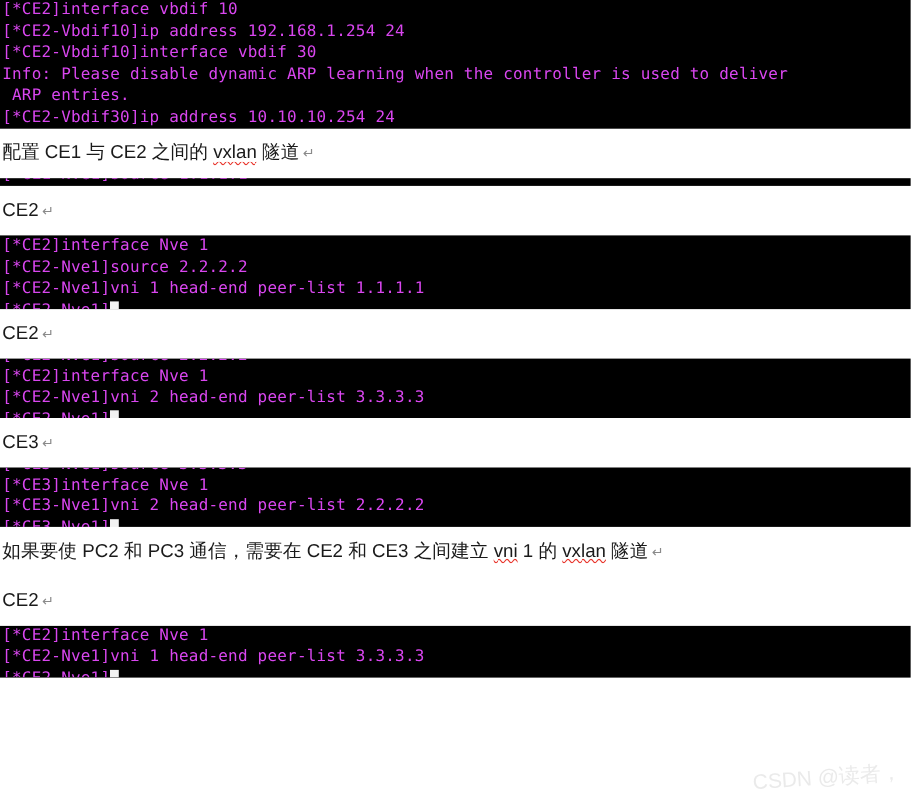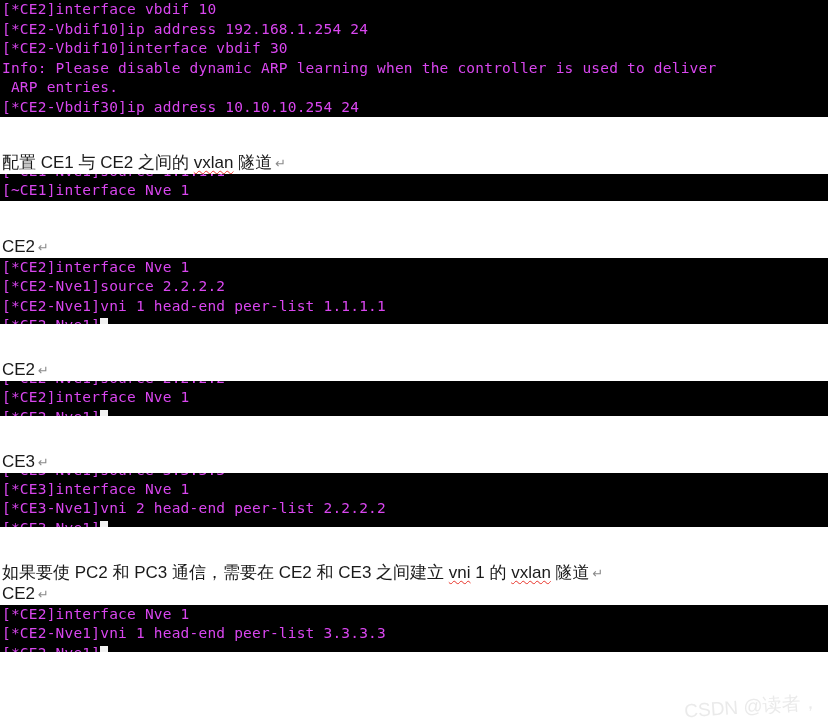--- a/index.html
+++ b/index.html
@@ -65,25 +65,24 @@
     height: 14px;
     background: #f2f2f2;
     vertical-align: -2px;
   }
 
   
   .prose {
     background: #ffffff;
     color: #1a1a1a;
     font-size: 17px;
-    line-height: 20px;
+    line-height: 44px;
     padding-left: 2px;
     box-sizing: border-box;
     width: 774px;
-    margin-top: 36px;
   }
   .prose p {
     margin: 0;
     white-space: nowrap;
   }
   .pilcrow {
     color: #8a8a8a;
     font-size: 13px;
     padding-left: 3px;
   }
@@ -110,29 +109,29 @@
   }
 </style>
 </head>
 <body>
 
 <div id="root">
     <div class="term"><span class="ln">[*CE2]interface vbdif 10</span><span class="ln">[*CE2-Vbdif10]ip address 192.168.1.254 24</span><span class="ln">[*CE2-Vbdif10]interface vbdif 30</span><span class="ln">Info: Please disable dynamic ARP learning when the controller is used to deliver</span><span class="ln"> ARP entries.</span><span class="ln">[*CE2-Vbdif30]ip address 10.10.10.254 24</span></div>
     <div class="prose">
       <p><span>配置 CE1 与 CE2 之间的 </span><span class="sp">vxlan</span><span> 隧道</span><span class="pilcrow">↵</span></p>
     </div>
-    <div class="term"><span class="clip-top"><span class="inner">[~CE1-Nve1]source 1.1.1.1</span></span><span class="ln">[~CE1]interface Nve 1</span></div>
+    <div class="term"><span class="clip-top"><span class="inner">[~CE1-Nve1]source 1.1.1.1</span></span></div>
     <div class="prose">
       <p><span>CE2</span><span class="pilcrow">↵</span></p>
     </div>
     <div class="term"><span class="ln">[*CE2]interface Nve 1</span><span class="ln">[*CE2-Nve1]source 2.2.2.2</span><span class="ln">[*CE2-Nve1]vni 1 head-end peer-list 1.1.1.1</span><span class="clip-bot"><span class="inner">[*CE2-Nve1]<span class="caret"></span></span></span></div>
     <div class="prose">
       <p><span>CE2</span><span class="pilcrow">↵</span></p>
     </div>
-    <div class="term"><span class="clip-top"><span class="inner">[*CE2-Nve1]source 2.2.2.2</span></span><span class="ln">[*CE2]interface Nve 1</span><span class="clip-bot"><span class="inner">[*CE2-Nve1]<span class="caret"></span></span></span></div>
+    <div class="term"><span class="clip-top"><span class="inner">[*CE2-Nve1]source 2.2.2.2</span></span><span class="ln">[*CE2]interface Nve 1</span><span class="ln">[*CE2-Nve1]vni 2 head-end peer-list 3.3.3.3</span><span class="clip-bot"><span class="inner">[*CE2-Nve1]<span class="caret"></span></span></span></div>
     <div class="prose">
       <p><span>CE3</span><span class="pilcrow">↵</span></p>
     </div>
     <div class="term"><span class="clip-top"><span class="inner">[*CE3-Nve1]source 3.3.3.3</span></span><span class="ln">[*CE3]interface Nve 1</span><span class="ln">[*CE3-Nve1]vni 2 head-end peer-list 2.2.2.2</span><span class="clip-bot"><span class="inner">[*CE3-Nve1]<span class="caret"></span></span></span></div>
     <div class="prose">
       <p><span>如果要使 PC2 和 PC3 通信，需要在 CE2 和 CE3 之间建立 </span><span class="sp">vni</span><span> 1 的 </span><span class="sp">vxlan</span><span> 隧道</span><span class="pilcrow">↵</span></p>
       <p><span>CE2</span><span class="pilcrow">↵</span></p>
     </div>
     <div class="term"><span class="ln">[*CE2]interface Nve 1</span><span class="ln">[*CE2-Nve1]vni 1 head-end peer-list 3.3.3.3</span><span class="clip-bot"><span class="inner">[*CE2-Nve1]<span class="caret"></span></span></span></div>
   </div>

